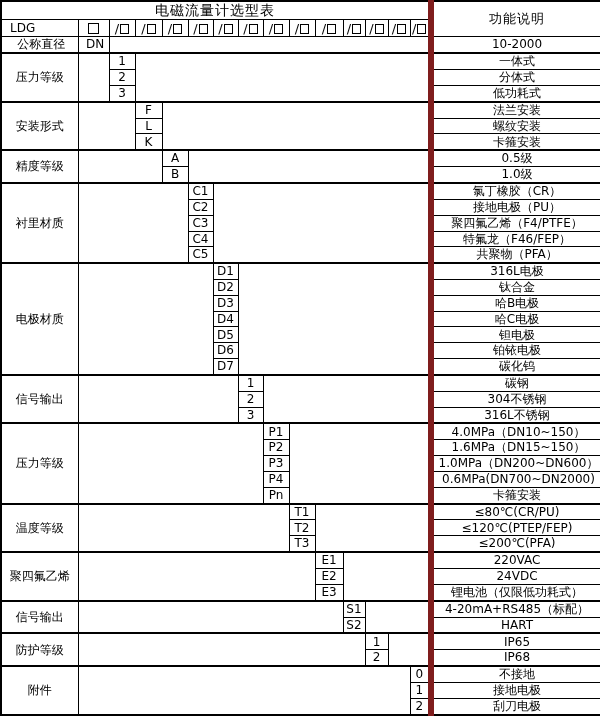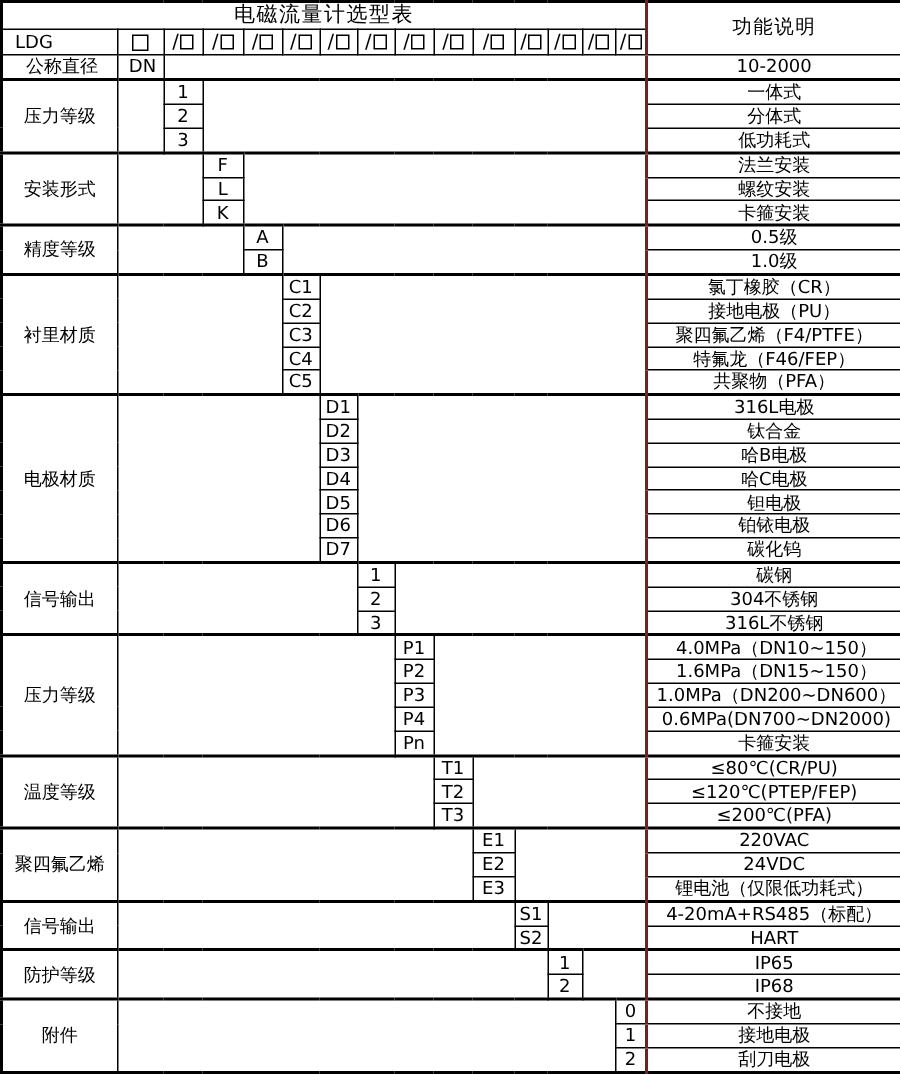--- a/index.html
+++ b/index.html
@@ -4,21 +4,21 @@
 <style>
   * { margin:0; padding:0; box-sizing:border-box; }
   html,body { background:#fff; }
   body { width:600px; font-family:"DejaVu Sans","Liberation Sans",sans-serif; }
   #sheet { width:600px; height:716px;border-radius:23px; }
   table { border-collapse:collapse; table-layout:fixed; width:600px; height:716px;
           border:2px solid #000; background:#fff; }
   td { border:1px solid #000; font-size:12px; color:#000; text-align:center;
        vertical-align:middle; padding:0; line-height:1.05; overflow:hidden; white-space:nowrap; }
   tr.cs td { border-top:2px solid #000; }        
-  td.fcol { border-left:2px solid #7f1d1d; }        
+  td.fcol { border-left:6px solid #7f1d1d; }        
   td.title-cell { font-size:14px; letter-spacing:1px; }
   td.fhead { font-size:13px; letter-spacing:1px; }
   td.ta-l { text-align:center; padding-left:3px; }
   td.lab-ldg { text-align:left; padding-left:8px; }
   td.lab { letter-spacing:0px; }
   .sq { display:inline-block; width:9px; height:10px; border:1px solid #000;
         vertical-align:-1px; margin-left:1px; background:#fff; }
   .sq.lone { width:11px; height:11px; margin-left:0; vertical-align:-2px; }
   .slash { font-size:13px; }
 </style>

